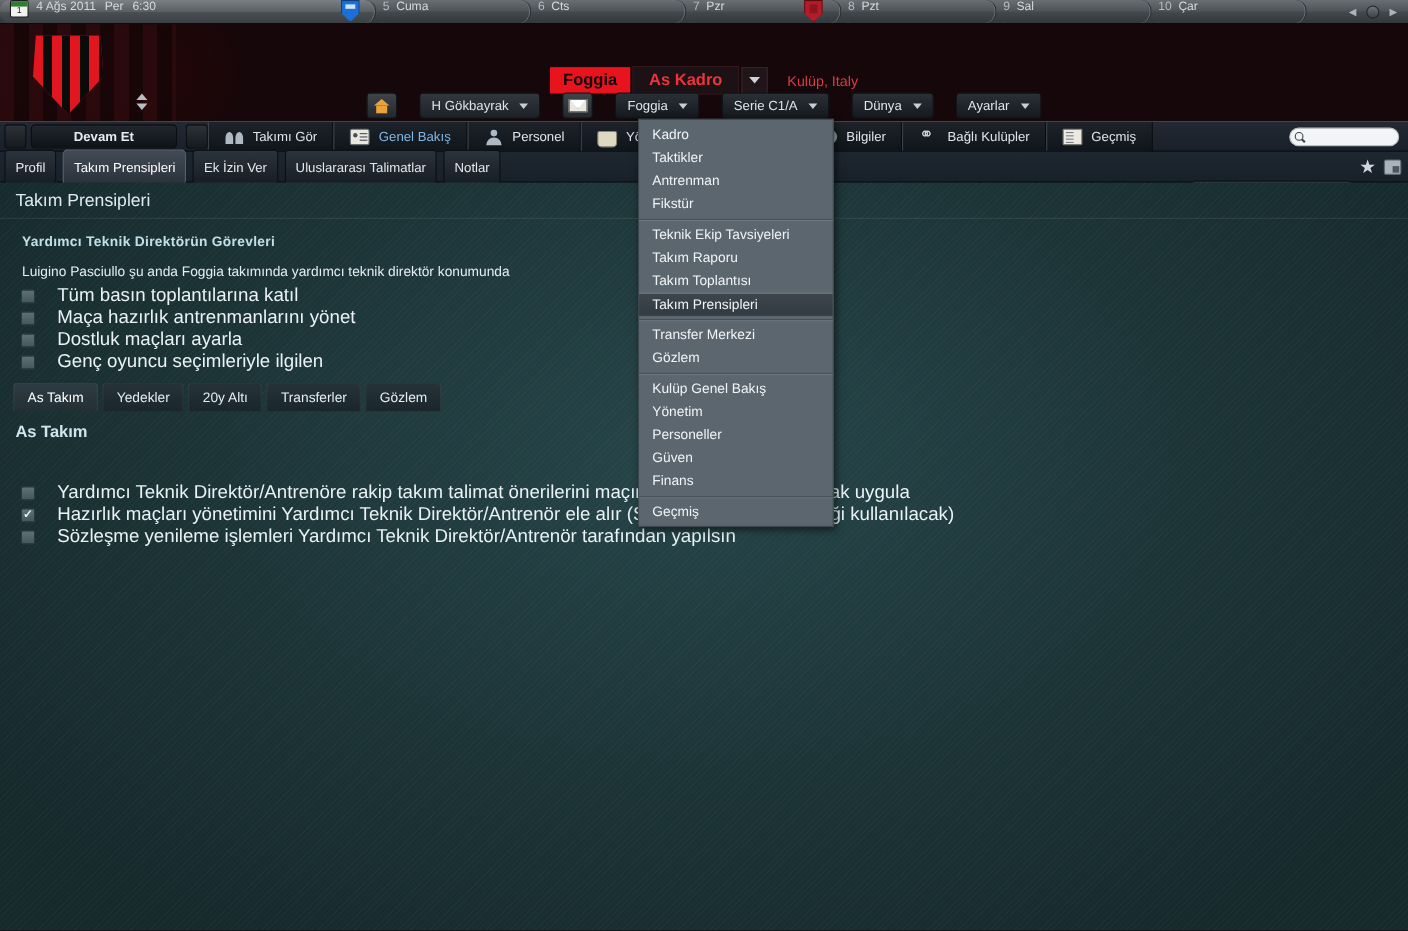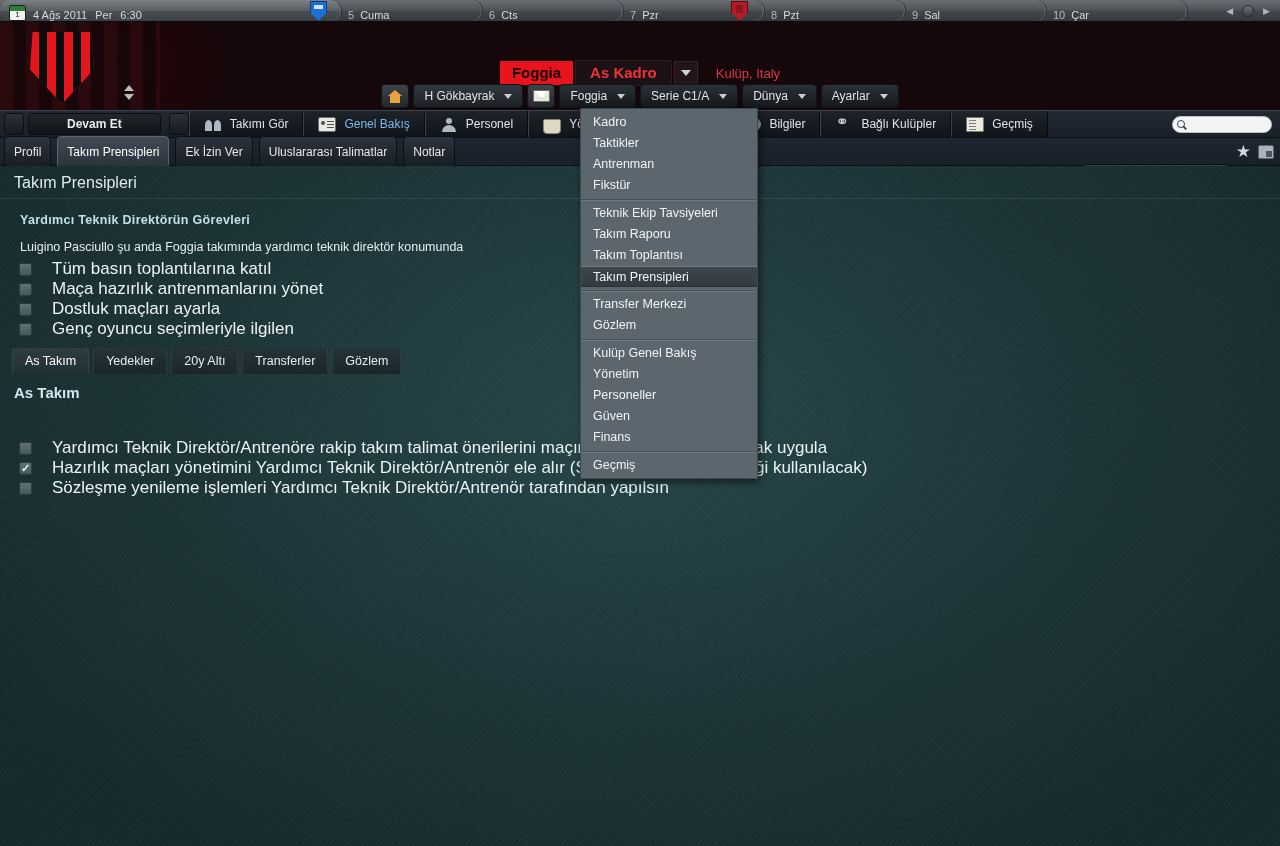--- a/index.html
+++ b/index.html
@@ -13,21 +13,21 @@
   #app { position: relative; width: 1280px; height: 846px; }
 
   
   .datebar {
     position: absolute; left: 0; top: 0; width: 1280px; height: 22px;
     background: linear-gradient(180deg, #6a6e73 0%, #4e5358 48%, #43484d 52%, #33383d 100%);
     display: flex; align-items: stretch;
     border-bottom: 1px solid #0a0c10;
   }
   .date-cell {
-    position: relative; display: flex; align-items: flex-end;
+    position: relative; display: flex; align-items: flex-start;
     padding: 0 6px; color: #d6dadd; font-size: 11px;
     border-right: 1px solid #2b3035;
     box-shadow: inset -1px 0 0 #6b7075;
     border-radius: 10px;
   }
   .date-cell .daynum { color: #b6bbc0; margin-right: 6px; font-size: 11px; }
   .date-cell.current {
     width: 342px;
     background: linear-gradient(180deg, #7b8085 0%, #5a5f64 50%, #4a4f54 51%, #3b4045 100%);
   }
@@ -134,21 +134,21 @@
     width: 0; height: 0; border-left: 5px solid transparent;
     border-right: 5px solid transparent; border-top: 6px solid #cfd3d7;
   }
   .club-sub {
     color: #d93b44; font-size: 13px; margin-left: 18px; font-weight: normal;
   }
 
   
   .toolbar {
     position: absolute; left: 0; top: 82px; width: 1280px; height: 28px;
-    display: flex; align-items: center; justify-content: center; gap: 4px;
+    display: flex; align-items: center; justify-content: center; gap: 20px;
     z-index: 6;
     text-align: center;
   }
   .tb-icon-btn {
     width: 28px; height: 24px; border-radius: 4px;
     background: linear-gradient(180deg,#3e444a,#23282d);
     border: 1px solid #11161a;
     display: flex; align-items: center; justify-content: center;
   }
   .home-glyph {

